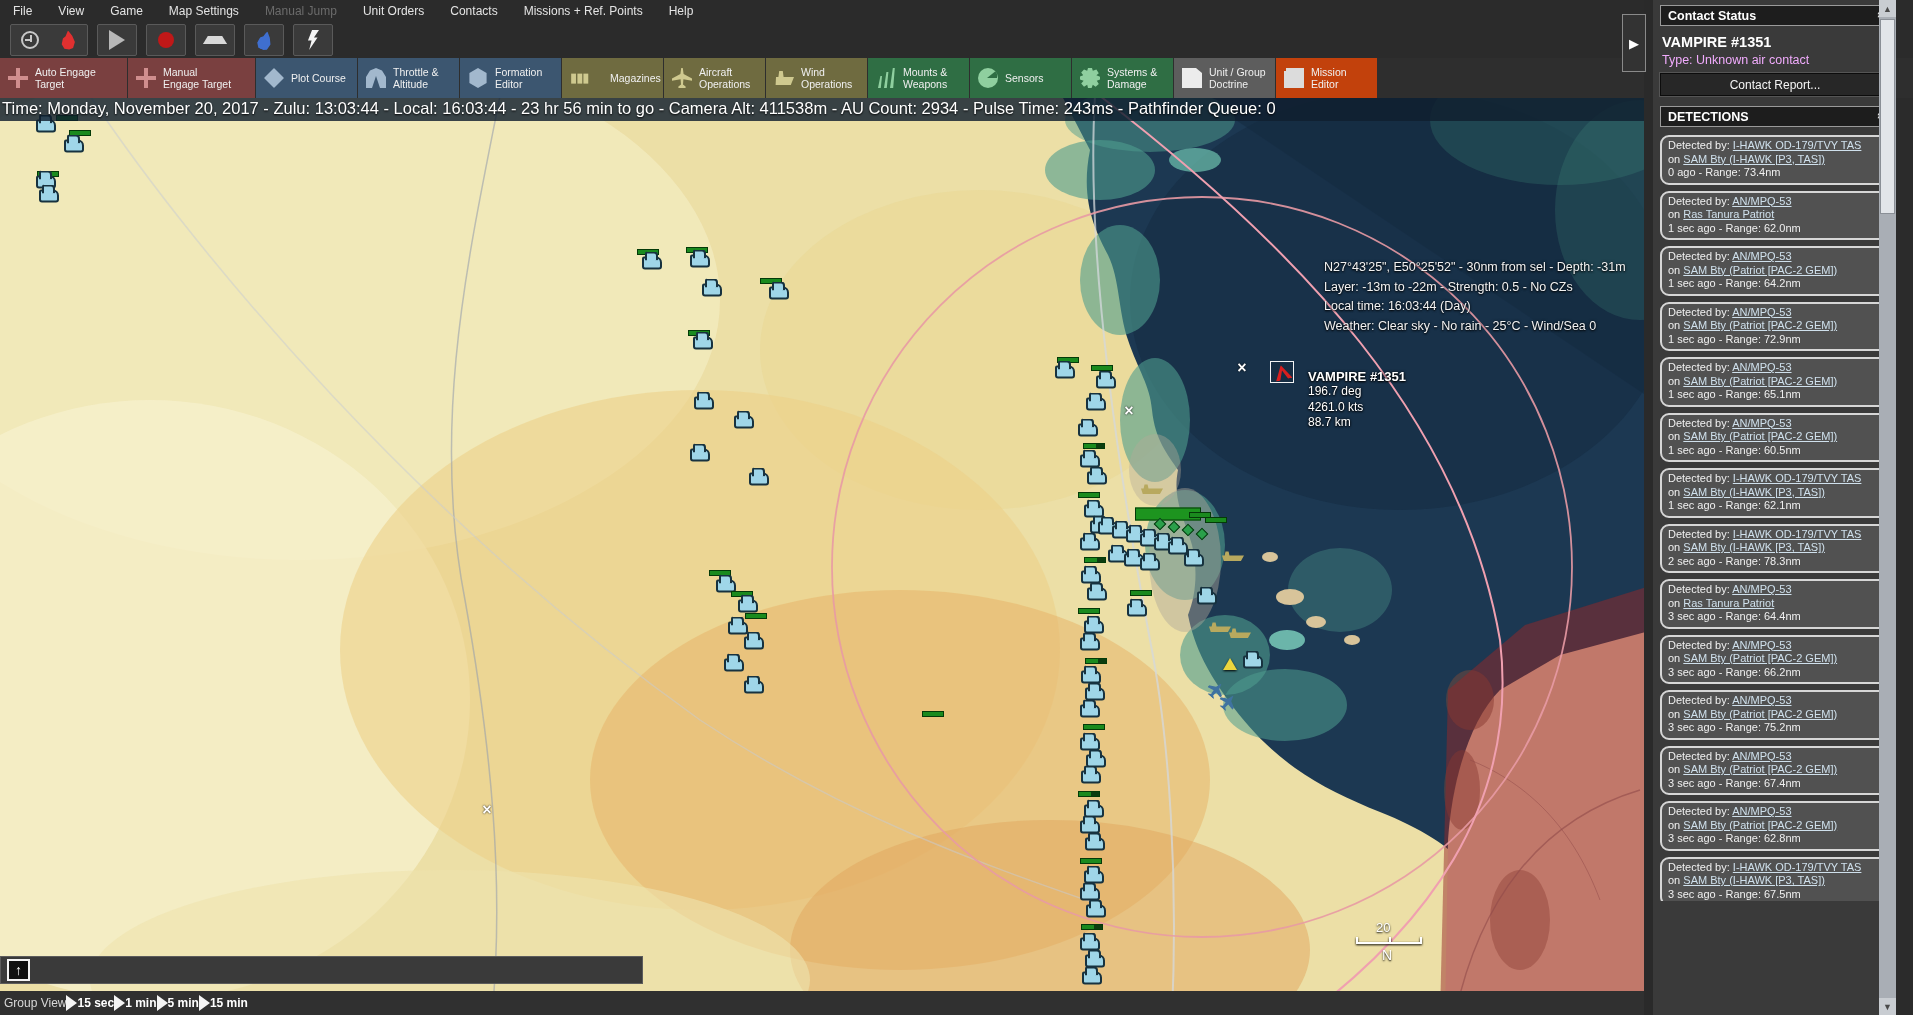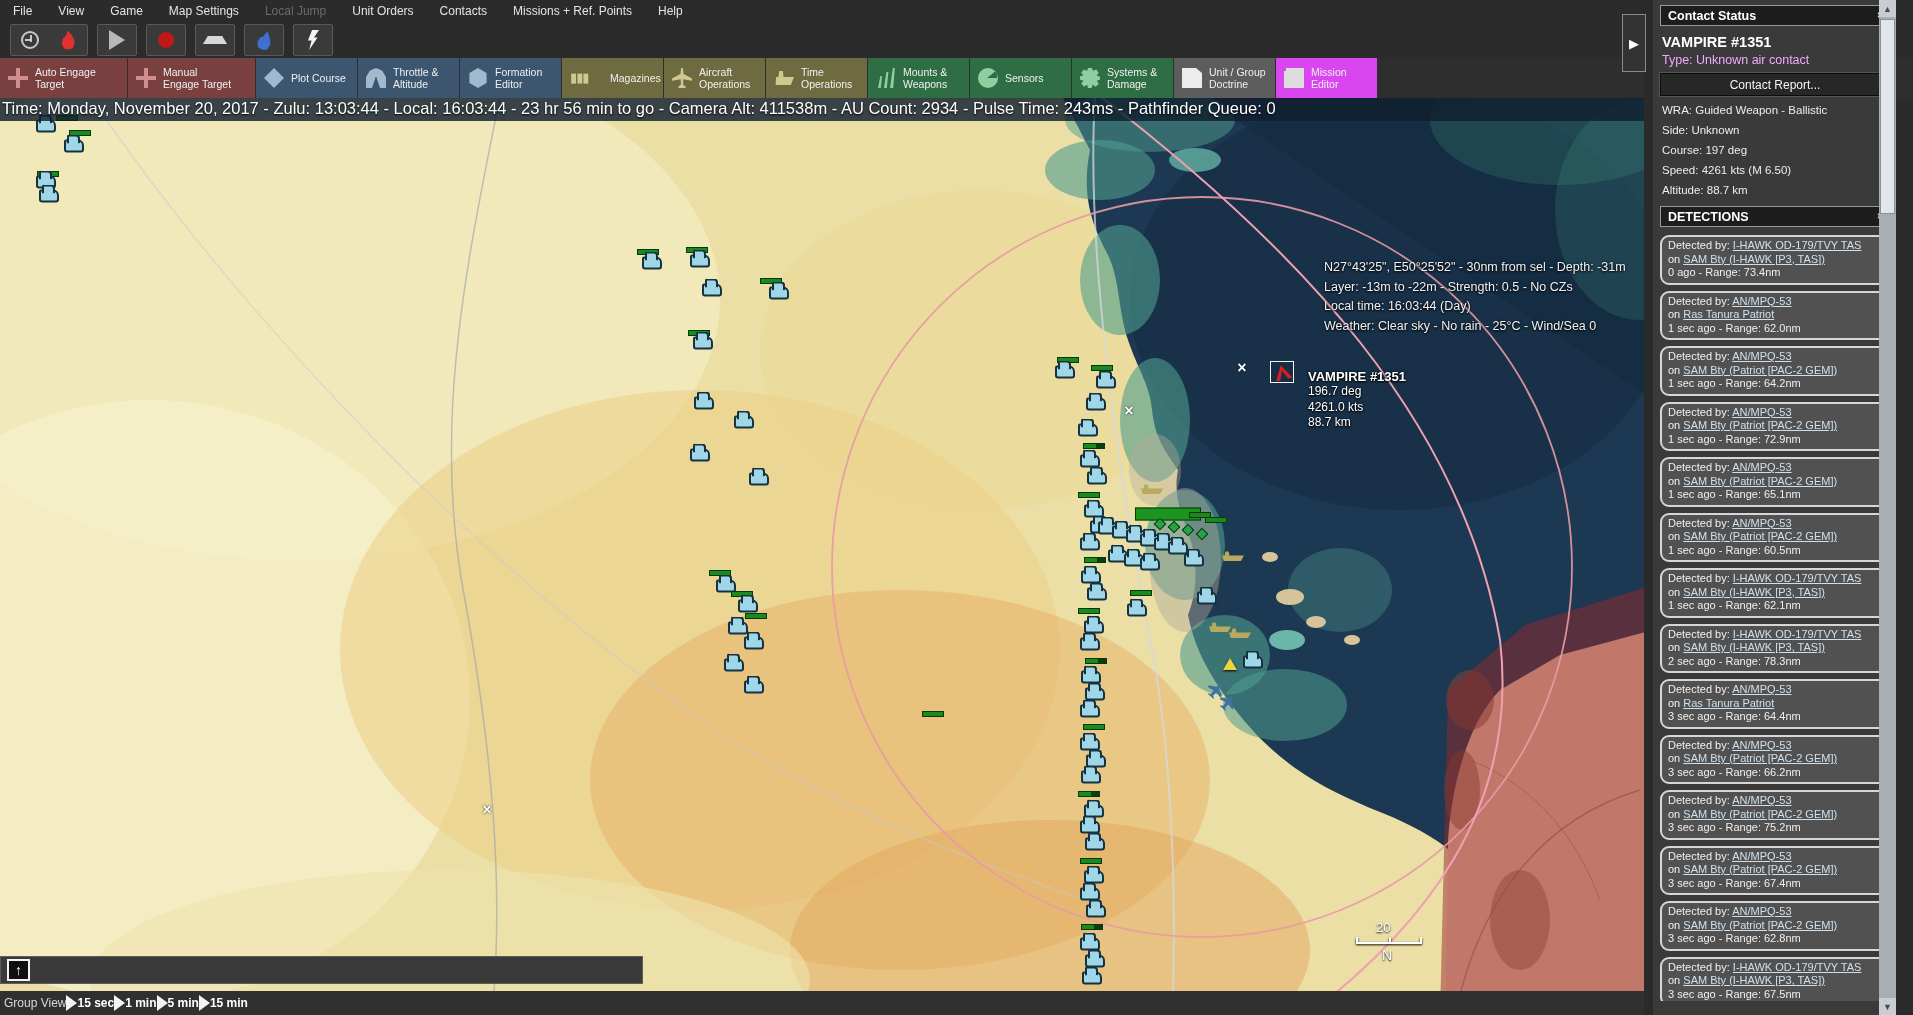--- a/index.html
+++ b/index.html
@@ -55,21 +55,21 @@
   .ic-bolt { width:12px; height:20px; background:#f4f4f4; clip-path:polygon(42% 0,100% 0,58% 38%,88% 38%,18% 100%,38% 52%,8% 52%); }
 
   #ribbon { position:absolute; left:0; top:58px; width:1913px; height:40px; background:#2e2e2e; display:flex; z-index:5; }
   .rbtn { height:40px; display:flex; align-items:center; gap:7px; padding:0 6px 0 8px; margin-right:1px; cursor:default; }
   .rbtn .rlabel { color:#f0f0f0; font-size:10.5px; line-height:12px; }
   .g-red   { background:#7a4040; } .g-red .ric { background:#d08e8e; }
   .g-blue  { background:#3c5670; } .g-blue .ric { background:#a2b8cd; }
   .g-olive { background:#6f6b40; } .g-olive .ric { background:#cfc98f; }
   .g-green { background:#2f6e44; } .g-green .ric { background:#8fcf9f; }
   .g-gray  { background:#5d5d5d; } .g-gray .ric { background:#ececec; }
-  .g-dark  { background:#d946ef; } .g-dark .ric { background:#dcdcdc; }
+  .g-dark  { background:#c2410c; } .g-dark .ric { background:#dcdcdc; }
   .ric { width:20px; height:20px; flex:none; }
   .ric-crosshair-auto, .ric-crosshair-manual { clip-path:polygon(40% 0,60% 0,60% 40%,100% 40%,100% 60%,60% 60%,60% 100%,40% 100%,40% 60%,0 60%,0 40%,40% 40%); }
   .ric-compass { border-radius:50%; clip-path:polygon(50% 0,100% 50%,50% 100%,0 50%); }
   .ric-gauge { clip-path:polygon(0 100%,0 45%,20% 12%,50% 0,80% 12%,100% 45%,100% 100%,70% 100%,50% 40%,30% 100%); }
   .ric-hex-cluster { clip-path:polygon(50% 0,93% 25%,93% 75%,50% 100%,7% 75%,7% 25%); }
   .ric-ammo { clip-path:polygon(5% 30%,25% 30%,25% 100%,5% 100%); box-shadow:none;
               background-image:linear-gradient(90deg, currentColor 0, currentColor 0); }
   .ric-ammo { clip-path:none; background:transparent !important; position:relative; }
   .ric-ammo::before { content:"▮▮▮"; font-size:13px; letter-spacing:-1px; color:#cfc98f; position:absolute; left:0; top:2px; }
   .ric-aircraft { clip-path:polygon(46% 0,54% 0,58% 30%,100% 52%,100% 64%,57% 56%,55% 82%,68% 92%,68% 100%,32% 100%,32% 92%,45% 82%,43% 56%,0 64%,0 52%,42% 30%); }
@@ -297,21 +297,21 @@
     <div class="ruler"></div>
     <div class="north">N</div>
   </div>
 </div>
 
 <div id="menubar">
     <div class="menu-item">File</div>
     <div class="menu-item">View</div>
     <div class="menu-item">Game</div>
     <div class="menu-item">Map Settings</div>
-    <div class="menu-item disabled">Local Jump</div>
+    <div class="menu-item disabled">Manual Jump</div>
     <div class="menu-item">Unit Orders</div>
     <div class="menu-item">Contacts</div>
     <div class="menu-item">Missions + Ref. Points</div>
     <div class="menu-item">Help</div>
   </div>
 <div id="qbar">
     <div class="qgroup">
       <div class="qbtn">
         <span class="ic-clock"></span>
       </div>
@@ -389,21 +389,21 @@
     <div class="rbtn g-olive" style="width: 101px;">
       <span class="ric ric-aircraft"></span>
       <div class="rlabel">
         <div>Aircraft</div>
         <div>Operations</div>
       </div>
     </div>
     <div class="rbtn g-olive" style="width: 101px;">
       <span class="ric ric-boat"></span>
       <div class="rlabel">
-        <div>Time</div>
+        <div>Wind</div>
         <div>Operations</div>
       </div>
     </div>
     <div class="rbtn g-green" style="width: 101px;">
       <span class="ric ric-missiles"></span>
       <div class="rlabel">
         <div>Mounts &amp;</div>
         <div>Weapons</div>
       </div>
     </div>
@@ -455,27 +455,20 @@
 <div id="expand-btn">▶</div>
 <div id="sidebar">
   <div class="sb-inner">
     <div class="sb-head">
       <span>Contact Status</span>
       <span class="chev">»</span>
     </div>
     <div class="cs-name">VAMPIRE #1351</div>
     <div class="cs-type">Type: Unknown air contact</div>
     <button class="cs-report">Contact Report...</button>
-    <div id="cs-details">
-        <div class="cs-detail">WRA: Guided Weapon - Ballistic</div>
-        <div class="cs-detail">Side: Unknown</div>
-        <div class="cs-detail">Course: 197 deg</div>
-        <div class="cs-detail">Speed: 4261 kts (M 6.50)</div>
-        <div class="cs-detail">Altitude: 88.7 km</div>
-      </div>
     <div class="sb-head" id="det-head">
       <span>DETECTIONS</span>
       <span class="chev">»</span>
     </div>
     <div id="det-list">
         <div class="det-card">
           <div>Detected by: <span class="det-link">I-HAWK OD-179/TVY TAS</span></div>
           <div>on <span class="det-link">SAM Bty (I-HAWK [P3, TAS])</span></div>
           <div>0 ago   - Range: 73.4nm</div>
         </div>

